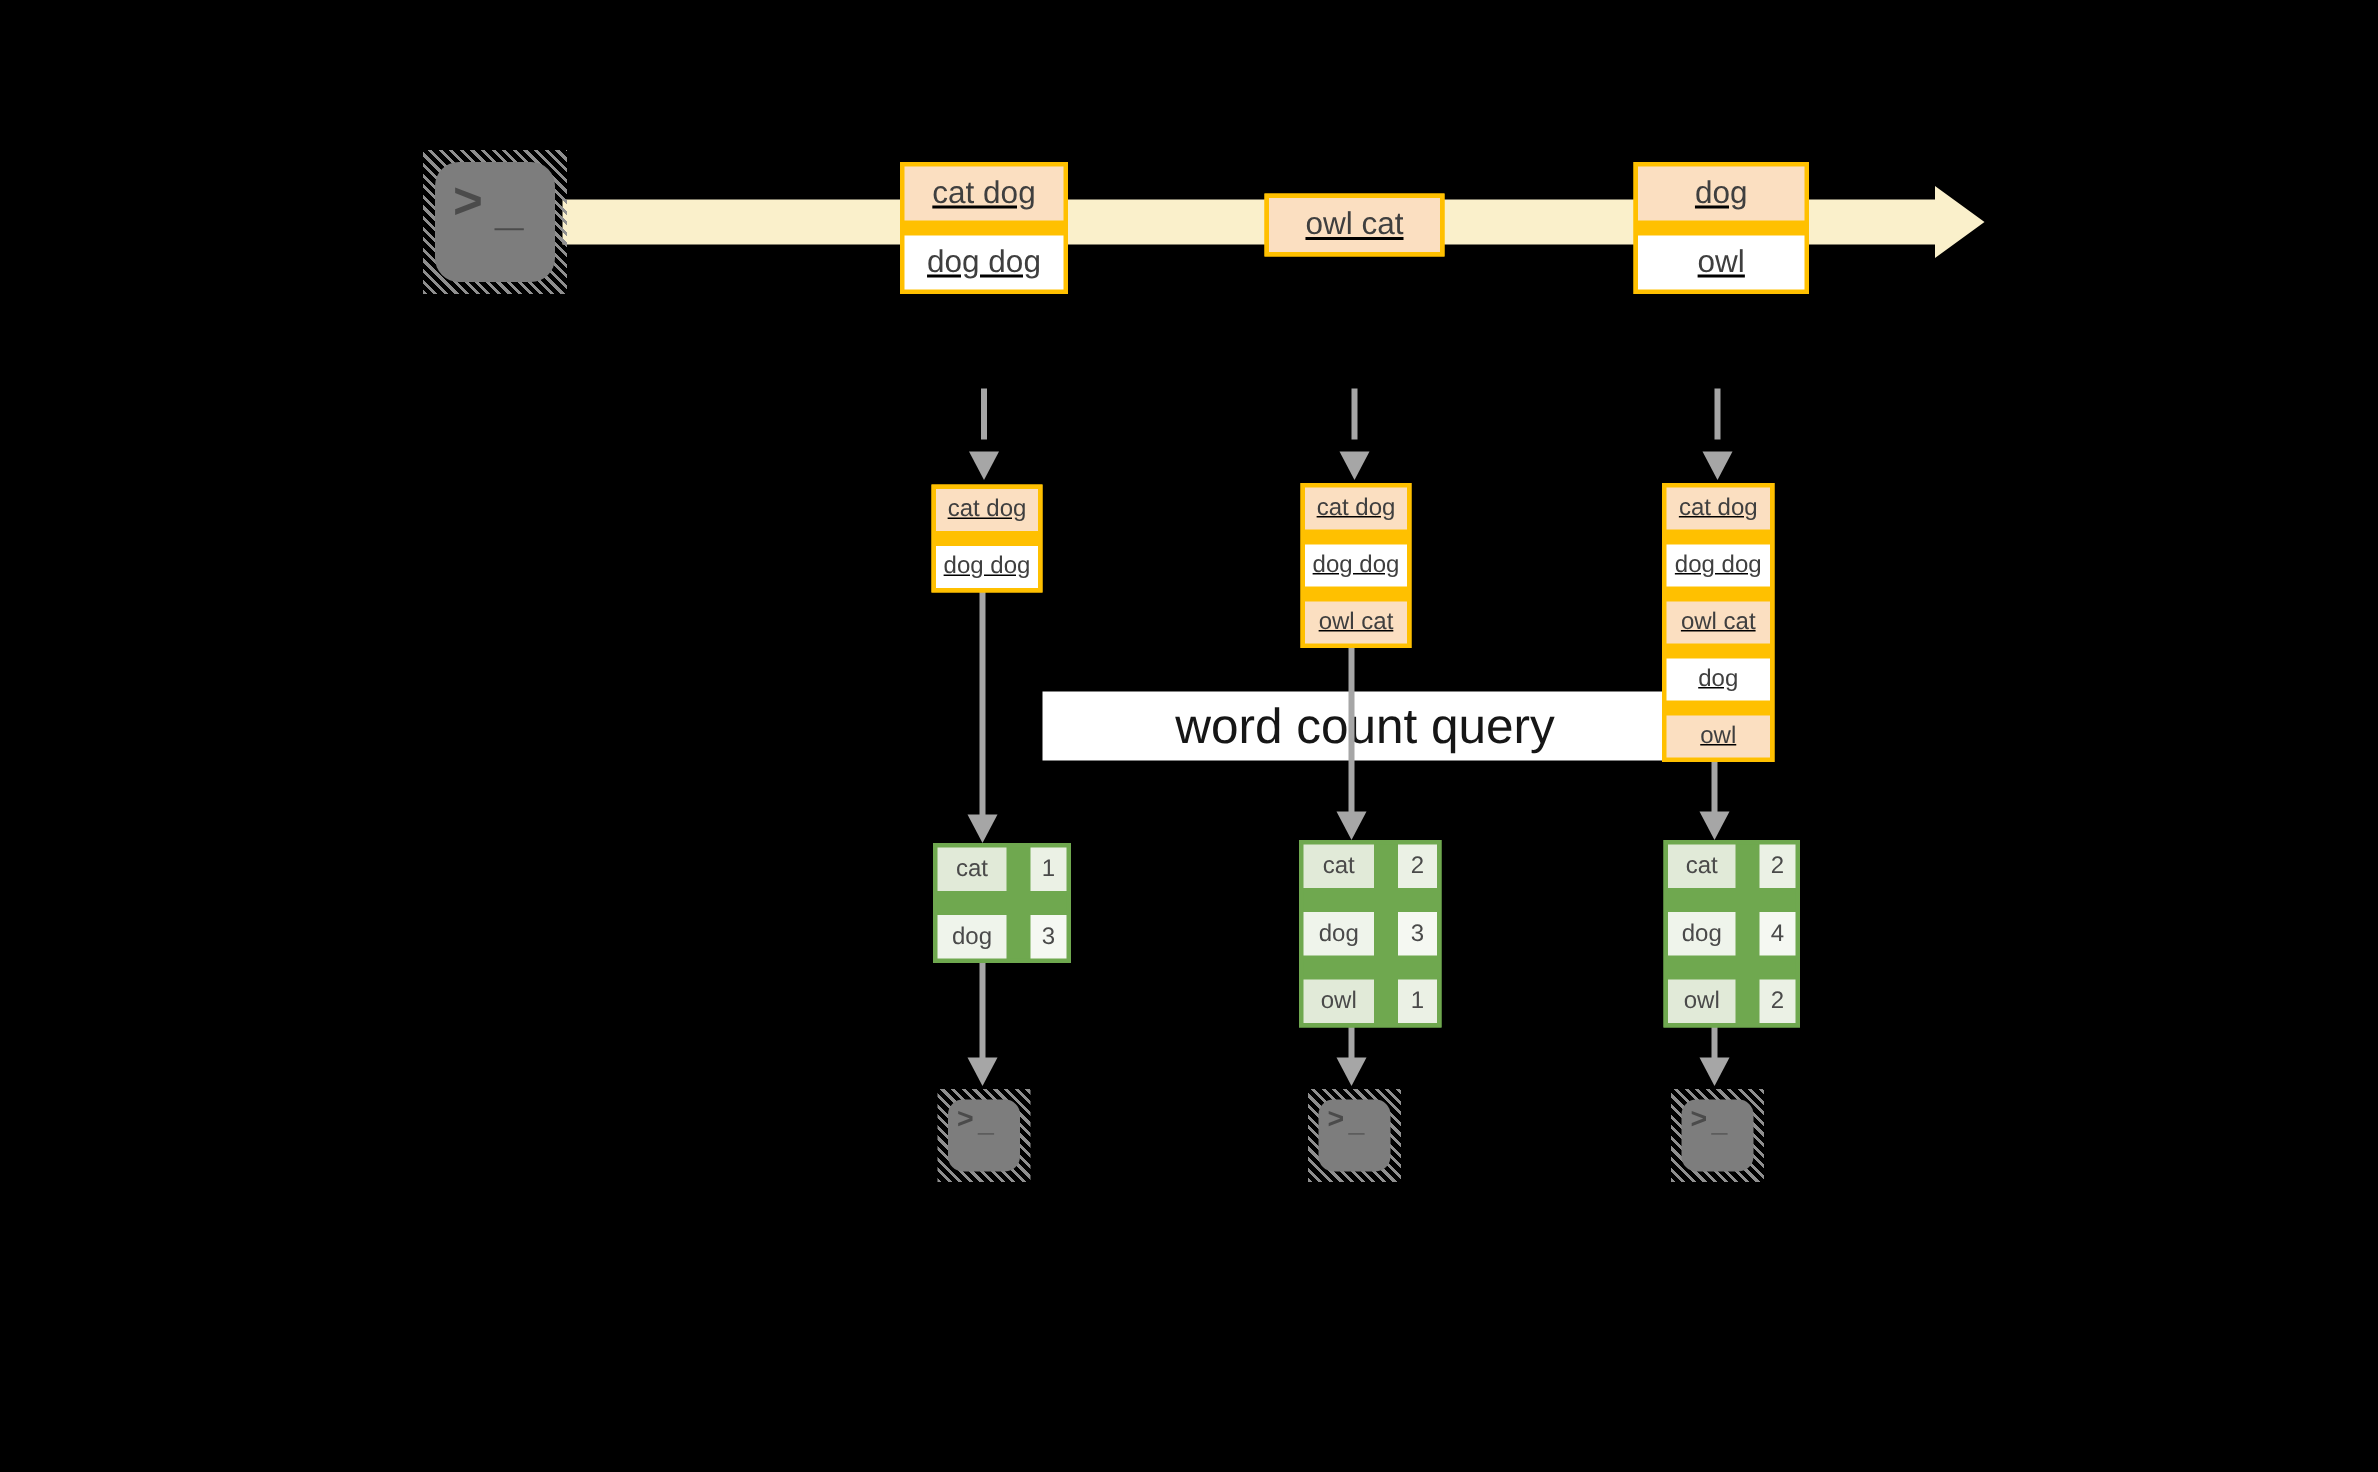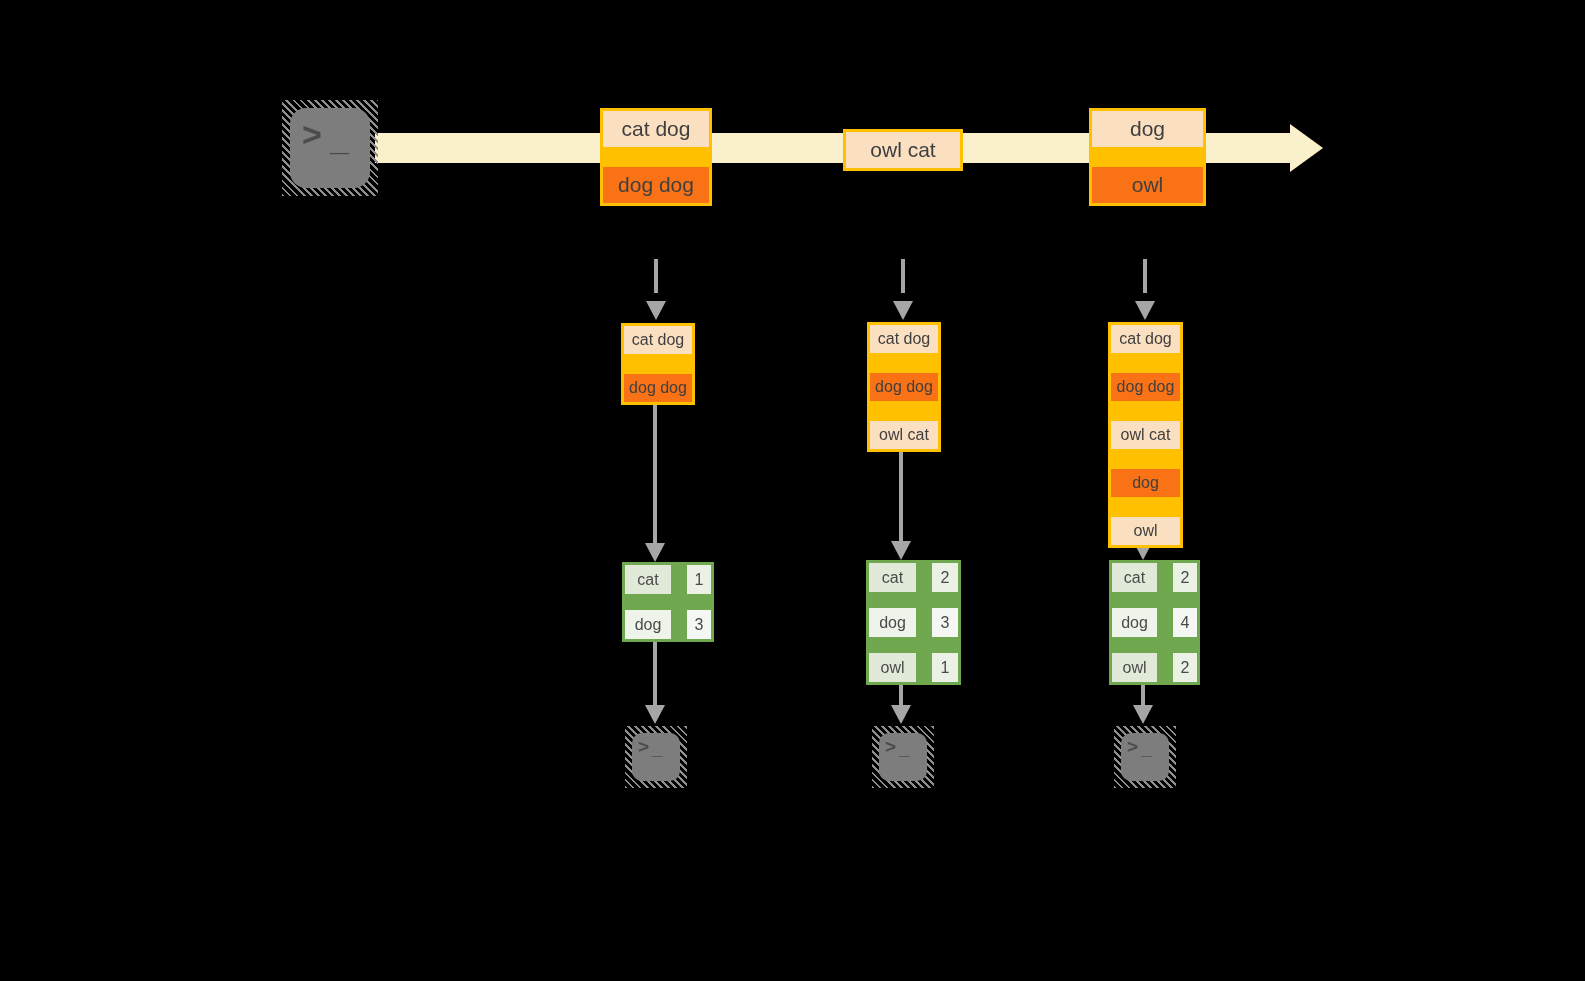--- a/index.html
+++ b/index.html
@@ -6,26 +6,26 @@
   .canvas{
     position:relative;width:1585px;height:981px;background:#000;overflow:hidden;
     font-family:"Liberation Sans",sans-serif;
   }
   
   .band{position:absolute;left:375px;top:133px;width:915px;height:30px;background:#FAF0CB;z-index:1;}
   .band-head{position:absolute;left:1290px;top:124px;width:0;height:0;z-index:1;
     border-top:24px solid transparent;border-bottom:24px solid transparent;border-left:33px solid #FAF0CB;}
   
   .obox{position:absolute;z-index:7;border:3px solid #FFC000;background:#FFC000;
-    display:flex;flex-direction:column;gap:20px;}
+    display:flex;flex-direction:column;gap:10px;text-decoration:underline;}
   .obox .row{color:#3F3F3F;text-align:center;white-space:nowrap;overflow:hidden;}
   .sbox .row{height:36px;line-height:36px;font-size:21px;}
   .state .row{height:28px;line-height:28px;font-size:16px;}
   .peach{background:#FBDFC1;}
-  .cream{background:#f97316;}
+  .cream{background:#ffffff;}
   
   .vline{position:absolute;width:4px;background:#A6A6A6;z-index:5;}
   .vhead{position:absolute;width:0;height:0;z-index:5;
     border-left:10px solid transparent;border-right:10px solid transparent;border-top:19px solid #A6A6A6;}
   .dash{z-index:3;}
   
   .qlabel{position:absolute;left:695px;top:461px;width:430px;height:46px;background:#FFFFFF;z-index:4;
     color:#161616;font-size:33px;line-height:46px;text-align:center;}
   
   .gtable{position:absolute;z-index:6;border:3px solid #6FA84F;background:#6FA84F;
@@ -91,20 +91,21 @@
     <div class="row peach">owl cat</div>
   </div>
   <div class="obox state" style="left:1108px;top:322px;width:69px;">
     <div class="row peach">cat dog</div>
     <div class="row cream">dog dog</div>
     <div class="row peach">owl cat</div>
     <div class="row cream">dog</div>
     <div class="row peach">owl</div>
   </div>
 
+  <div class="qlabel">word count query</div>
 
   <div class="vline" style="left:653px;top:387px;height:157px;"></div>
   <div class="vhead" style="left:645px;top:543px;"></div>
   <div class="vline" style="left:899px;top:416px;height:126px;"></div>
   <div class="vhead" style="left:891px;top:541px;"></div>
   <div class="vline" style="left:1141px;top:476px;height:66px;"></div>
   <div class="vhead" style="left:1133px;top:541px;"></div>
 
   <div class="gtable" style="left:622px;top:562px;grid-template-columns:46px 24px;">
     <div class="cell gd-w">cat</div>

